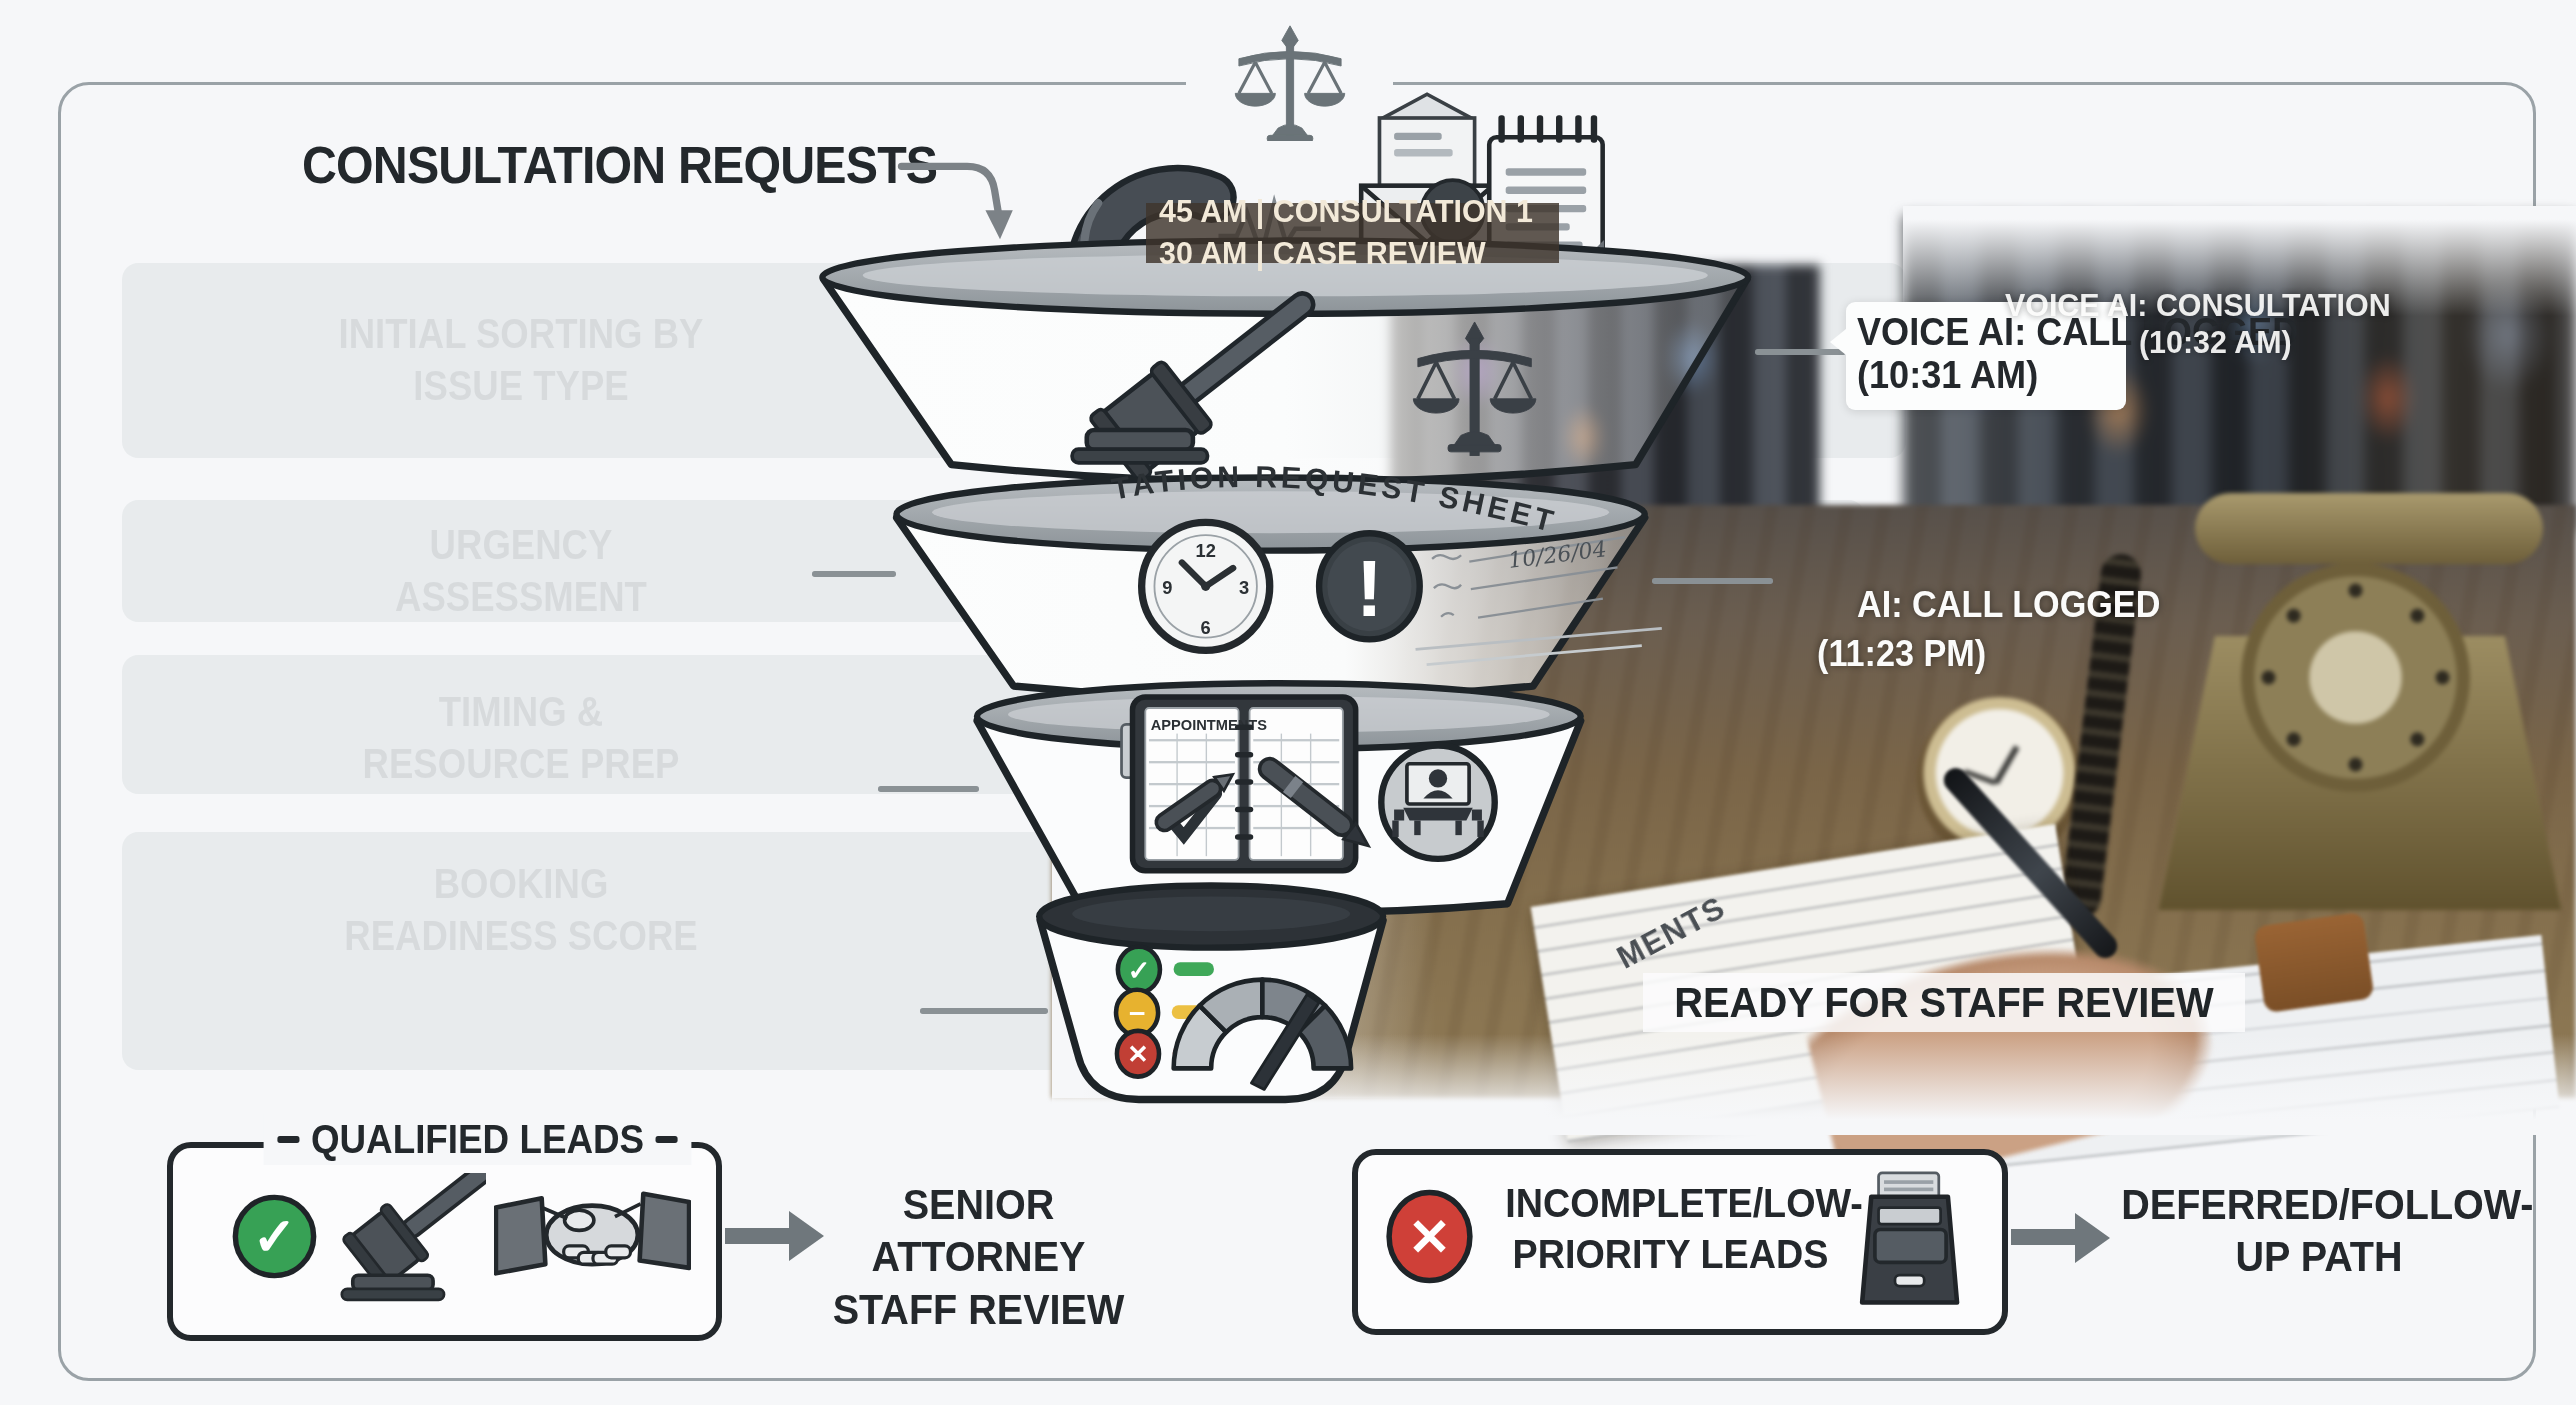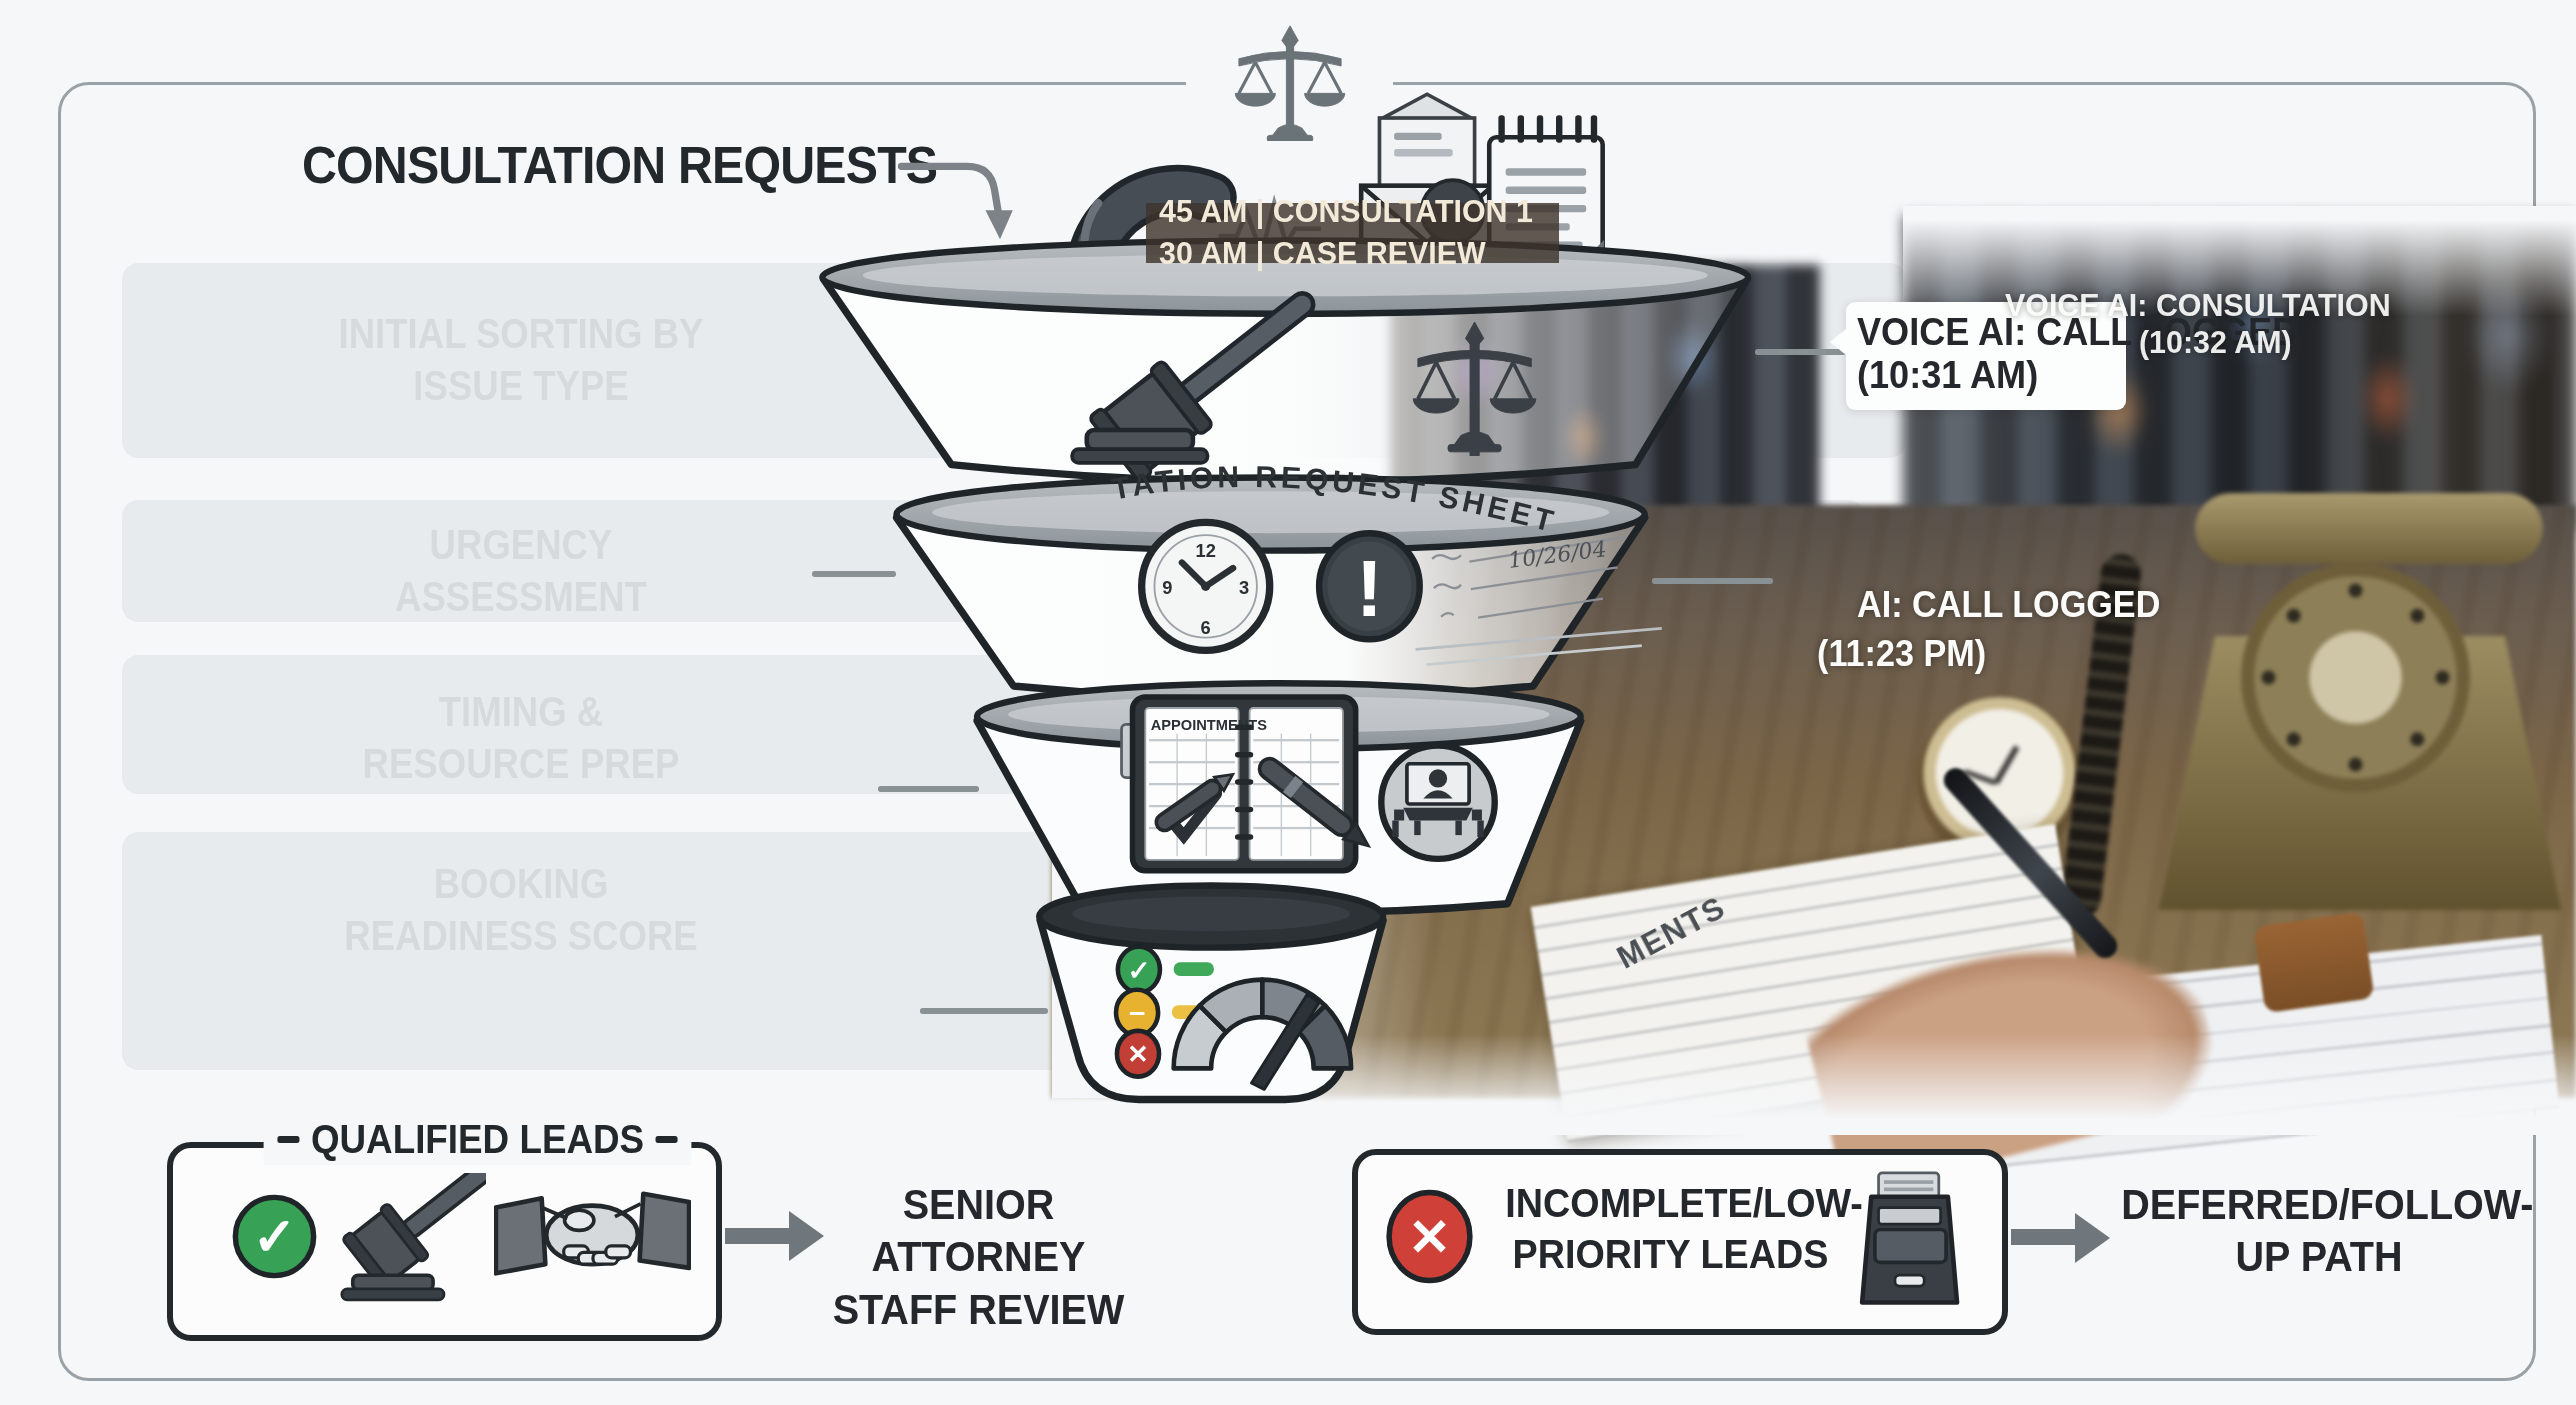--- a/index.html
+++ b/index.html
@@ -384,20 +384,23 @@
     <div class="tail" style="top:27.4px;"></div>
     <div class="dark-callout" style="font-size:38px;">VOICE AI: CALL LOGGED</div>
     <div class="dark-callout" style="font-size:38px;">(10:31 AM)</div>
   </div>
   <div class="white-callout ghost" style="left:2005px;top:287px;font-size:32px;">VOICE AI: CONSULTATION</div>
   <div class="white-callout ghost" style="left:2139px;top:324px;font-size:32px;">(10:32 AM)</div>
 
   <div class="white-callout" style="left:1857px;top:584px;font-size:36px;">AI: CALL LOGGED</div>
   <div class="white-callout" style="left:1817px;top:633px;font-size:36px;">(11:23 PM)</div>
 
+  <div class="ready-strip">
+    <span>READY FOR STAFF REVIEW</span>
+  </div>
 
   <div class="obox" style="left:167px;top:1142px;width:543px;height:187px;"></div>
   <div class="obox-label" style="left:245px;top:1114px;font-size:40px;height:51px;">
     <i></i>
     <span>QUALIFIED LEADS</span>
     <i></i>
   </div>
   <svg class="abs" style="left:229px;top:1191px;z-index:7" width="91" height="91" viewBox="0 0 100 100">
     <circle cx="50" cy="50" r="43" fill="#37a155" stroke="#1f2428" stroke-width="6"></circle>
     <text x="50" y="70" font-size="58" font-weight="700" fill="#fff" text-anchor="middle">✓</text>

